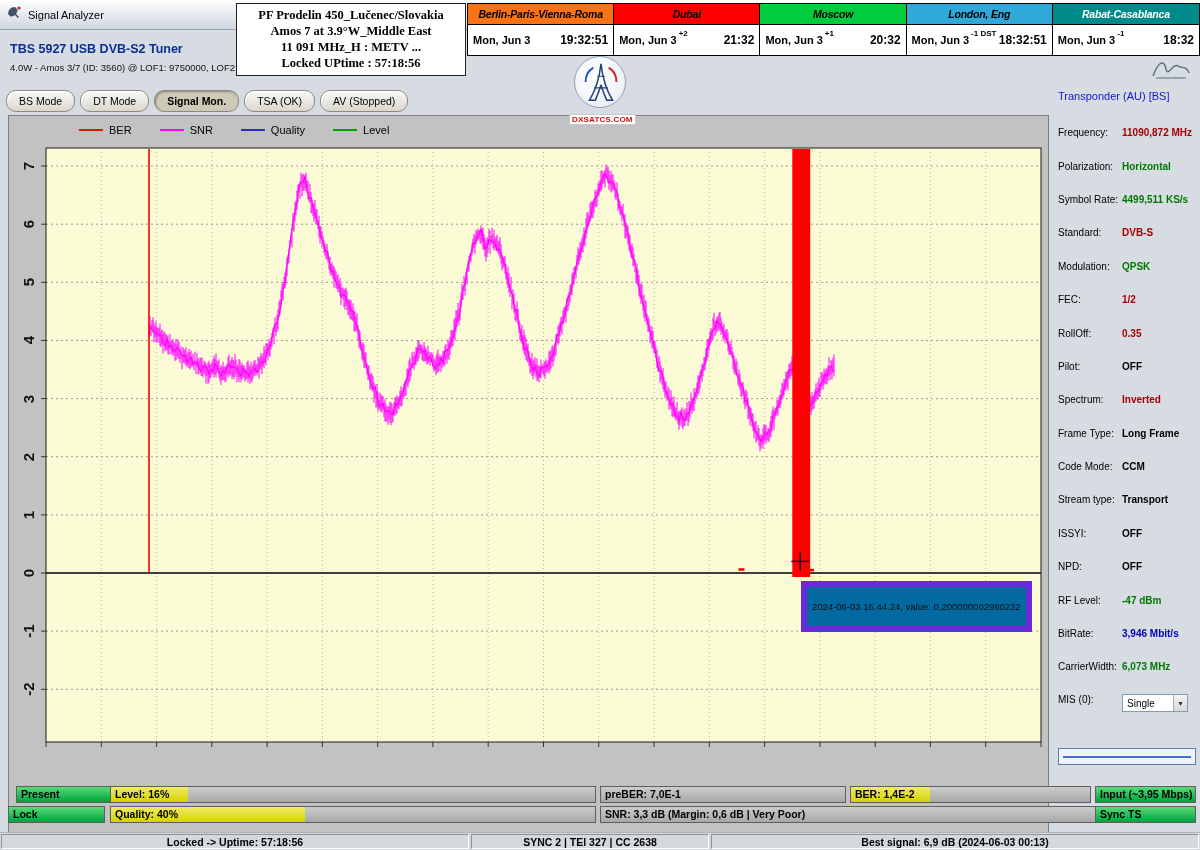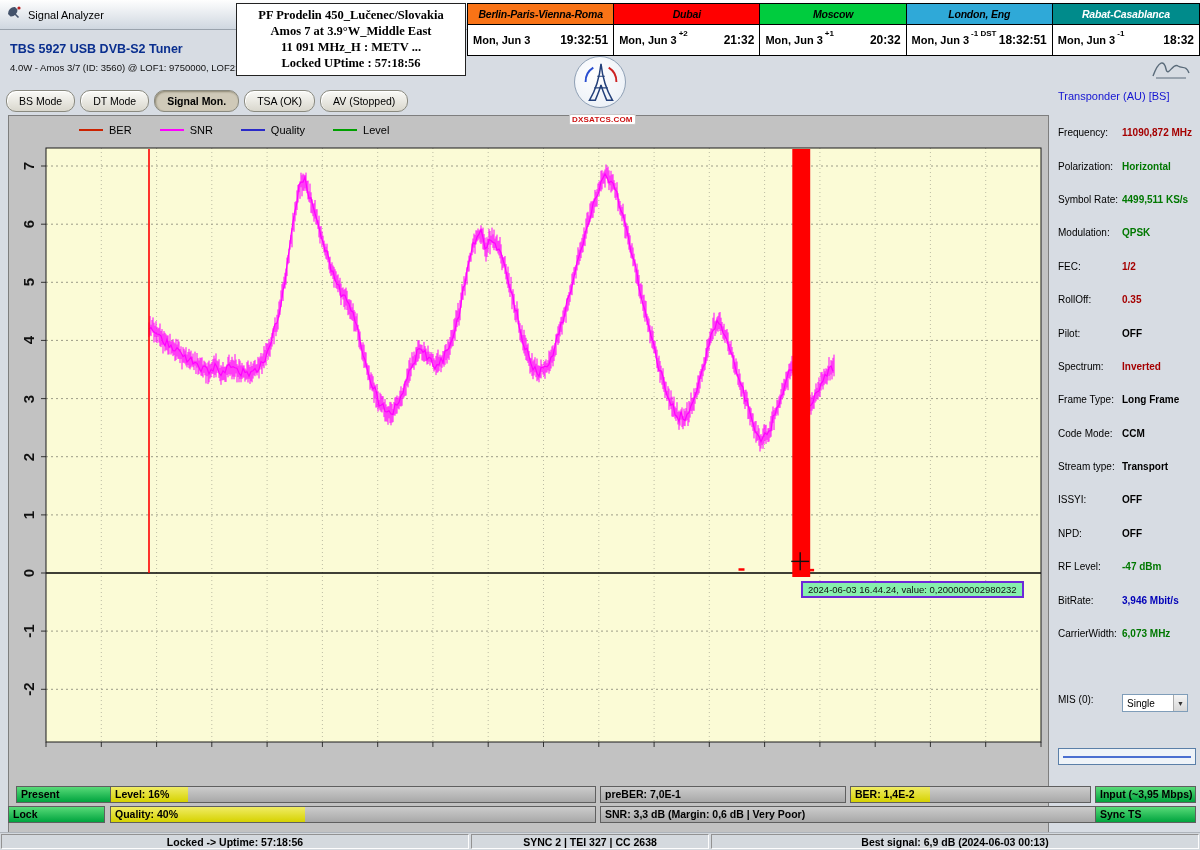--- a/index.html
+++ b/index.html
@@ -37,21 +37,21 @@
 .mis-arrow{font-size:7px;color:#333;background:linear-gradient(180deg,#f4f4f4,#d8d8d8);border-left:1px solid #aaa;width:14px;height:16px;display:flex;align-items:center;justify-content:center}
 .scrollbox{position:absolute;left:1058px;top:748px;width:138px;height:17px;background:#eef3f8;border:1px solid #5a7fa8;display:flex;align-items:center;padding:0 4px;cursor:pointer}
 .scrollbox .line{width:100%;border-top:2px solid #4a6fd0}
 #chart{position:absolute;left:8px;top:115px;width:1041px;height:782px;background:#c2c2c2;border:1px solid #7e7e7e}
 #chart svg{position:absolute;left:0;top:0}
 #legend{position:absolute;left:70px;top:5px;display:flex;gap:28px;z-index:4;align-items:center;height:18px}
 .legend-item{display:flex;align-items:center;gap:6px}
 .legend-line{width:24px;height:0;border-top:2px solid #000}
 .legend-label{font-size:11px;color:#000}
 .ytick{position:absolute;width:22px;height:22px;left:8px;display:flex;align-items:center;justify-content:center;font-size:15px;font-weight:bold;color:#111;transform:rotate(-90deg);z-index:3}
-.tooltip{position:absolute;left:792px;top:465px;background:#86efac;border:2px solid #6d28d9;font-size:9.5px;color:#111;padding:1px 5px;white-space:nowrap;z-index:5}
+.tooltip{position:absolute;left:792px;top:465px;background:#0369a1;border:6px solid #6d28d9;font-size:9.5px;color:#111;padding:14px 5px;white-space:nowrap;z-index:5}
 .sbox{position:absolute;height:17px;border:1px solid #5f5f5f;overflow:hidden}
 .sgreen{background:linear-gradient(180deg,#58da78,#00a43e)}
 .sbar{background:linear-gradient(180deg,#cccccc,#a8a8a8)}
 .sfill{position:absolute;left:0;top:0;height:100%;background:linear-gradient(180deg,#f0ec66,#d6d200)}
 .slbl{position:absolute;left:4px;top:0;line-height:15px;font-size:10.5px;font-weight:bold;color:#000;white-space:nowrap}
 .footer{position:absolute;left:0;top:832px;width:1200px;height:18px;background:#d4d9de;border-top:1px solid #aeb4bb;display:flex}
 .fcell{border:1px solid;border-color:#929292 #fdfdfd #fdfdfd #929292;margin:1px;display:flex;align-items:center;justify-content:center;font-size:10.5px;font-weight:bold;color:#000;white-space:nowrap}
 .fcell.c1{width:468px}.fcell.c2{width:238px}.fcell.c3{flex:1}
 </style>
 </head>
@@ -157,20 +157,24 @@
         <span class="tp-label">Frequency:</span>
         <span class="tp-value" style="color: rgb(165, 0, 0);">11090,872 MHz</span>
       </div>
       <div class="tp-row">
         <span class="tp-label">Polarization:</span>
         <span class="tp-value" style="color: rgb(0, 120, 0);">Horizontal</span>
       </div>
       <div class="tp-row">
         <span class="tp-label">Symbol Rate:</span>
         <span class="tp-value" style="color: rgb(0, 120, 0);">4499,511 KS/s</span>
+      </div>
+      <div class="tp-row">
+        <span class="tp-label">Standard:</span>
+        <span class="tp-value" style="color: rgb(165, 0, 0);">DVB-S</span>
       </div>
       <div class="tp-row">
         <span class="tp-label">Modulation:</span>
         <span class="tp-value" style="color: rgb(0, 120, 0);">QPSK</span>
       </div>
       <div class="tp-row">
         <span class="tp-label">FEC:</span>
         <span class="tp-value" style="color: rgb(165, 0, 0);">1/2</span>
       </div>
       <div class="tp-row">

